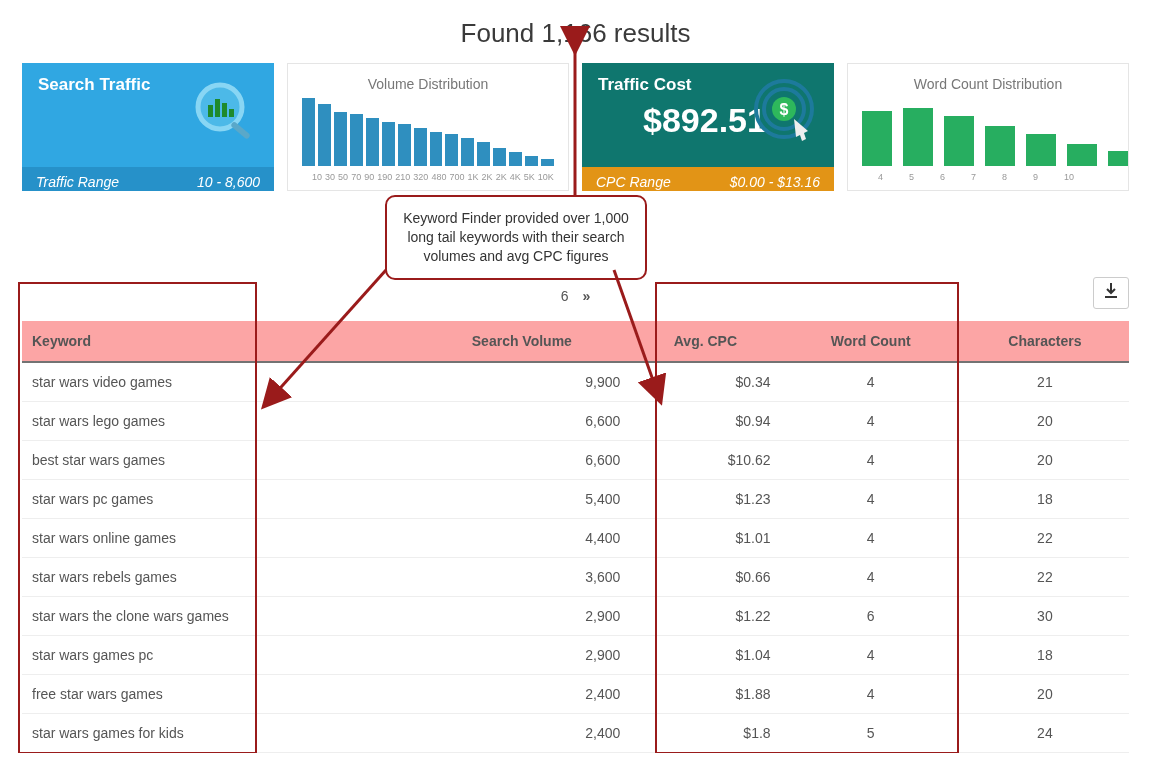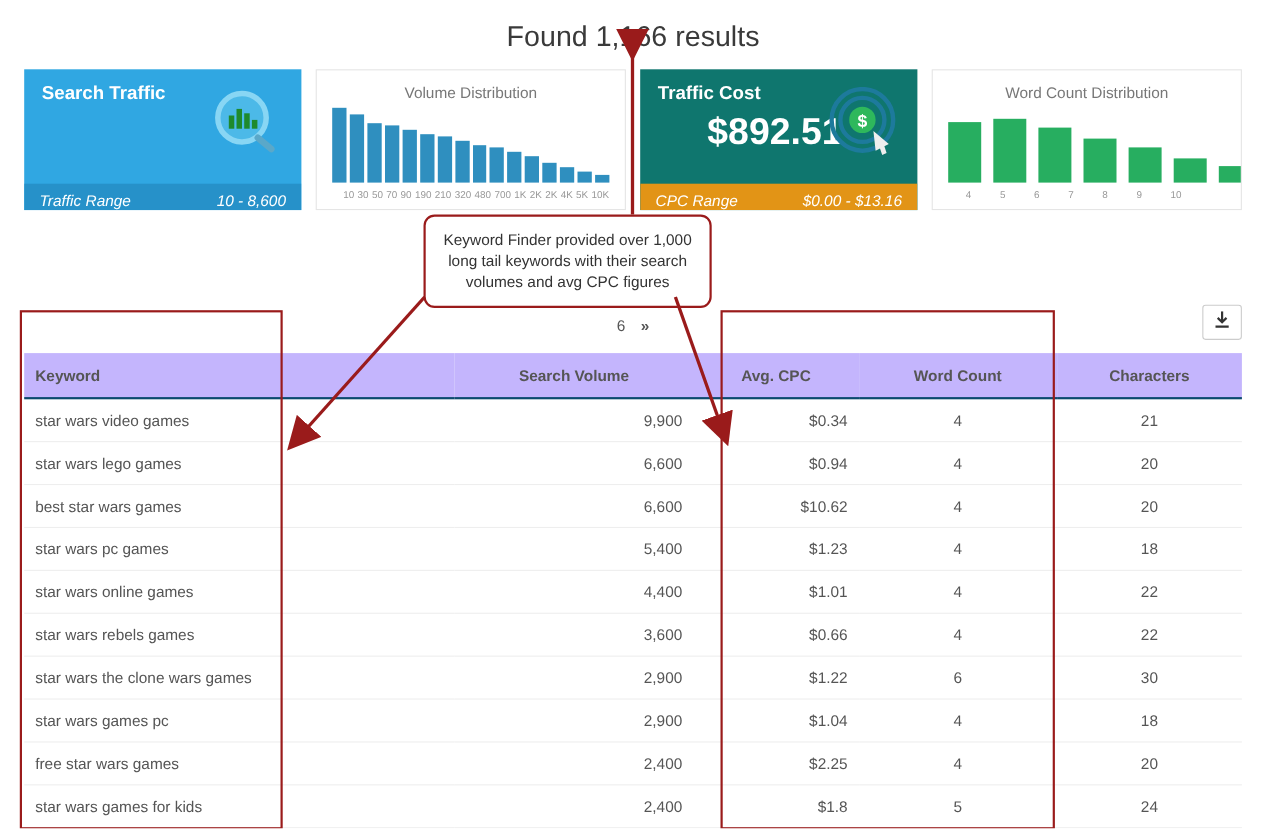--- a/index.html
+++ b/index.html
@@ -29,21 +29,21 @@
   
   .ico{position:absolute;right:14px;top:16px;}
   
   .controls{margin-top:90px;display:flex;align-items:center;justify-content:center;position:relative;height:30px;}
   .pager{display:flex;align-items:center;gap:6px;color:#555;font-size:14px;}
   .pager .pg{padding:2px 4px;}
   .pager .next{font-weight:bold;}
   .export{position:absolute;right:0;top:-4px;width:34px;height:30px;border:1px solid #ccc;border-radius:3px;display:flex;align-items:center;justify-content:center;background:#fff;}
   
   table{width:100%;border-collapse:collapse;margin-top:10px;}
-  thead th{background:#c4b5fd;color:#555;font-weight:600;font-size:14px;text-align:left;padding:12px 10px;border-bottom:2px solid #0c4a6e;}
+  thead th{background:#fca5a5;color:#555;font-weight:600;font-size:14px;text-align:left;padding:12px 10px;border-bottom:2px solid #737373;}
   thead th.r{text-align:center;}
   thead th.c{text-align:center;}
   tbody td{padding:11px 10px;font-size:14px;color:#555;border-bottom:1px solid #eee;}
   tbody td.r{text-align:right;}
   tbody td.c{text-align:center;}
   
   .annot{position:absolute;z-index:50;pointer-events:none;}
   .annot-box{position:absolute;border:2px solid #9a1b1b;}
   .callout{position:absolute;left:385px;top:195px;width:230px;background:#fff;border:2px solid #9a1b1b;border-radius:10px;padding:12px 14px;text-align:center;font-size:14px;color:#333;line-height:1.35;}
   svg.arrows{position:absolute;left:0;top:0;width:1151px;height:763px;}
@@ -242,21 +242,21 @@
         <tr>
           <td>star wars games pc</td>
           <td class="r">2,900</td>
           <td class="r">$1.04</td>
           <td class="c">4</td>
           <td class="c">18</td>
         </tr>
         <tr>
           <td>free star wars games</td>
           <td class="r">2,400</td>
-          <td class="r">$2.25</td>
+          <td class="r">$1.88</td>
           <td class="c">4</td>
           <td class="c">20</td>
         </tr>
         <tr>
           <td>star wars games for kids</td>
           <td class="r">2,400</td>
           <td class="r">$1.8</td>
           <td class="c">5</td>
           <td class="c">24</td>
         </tr>

